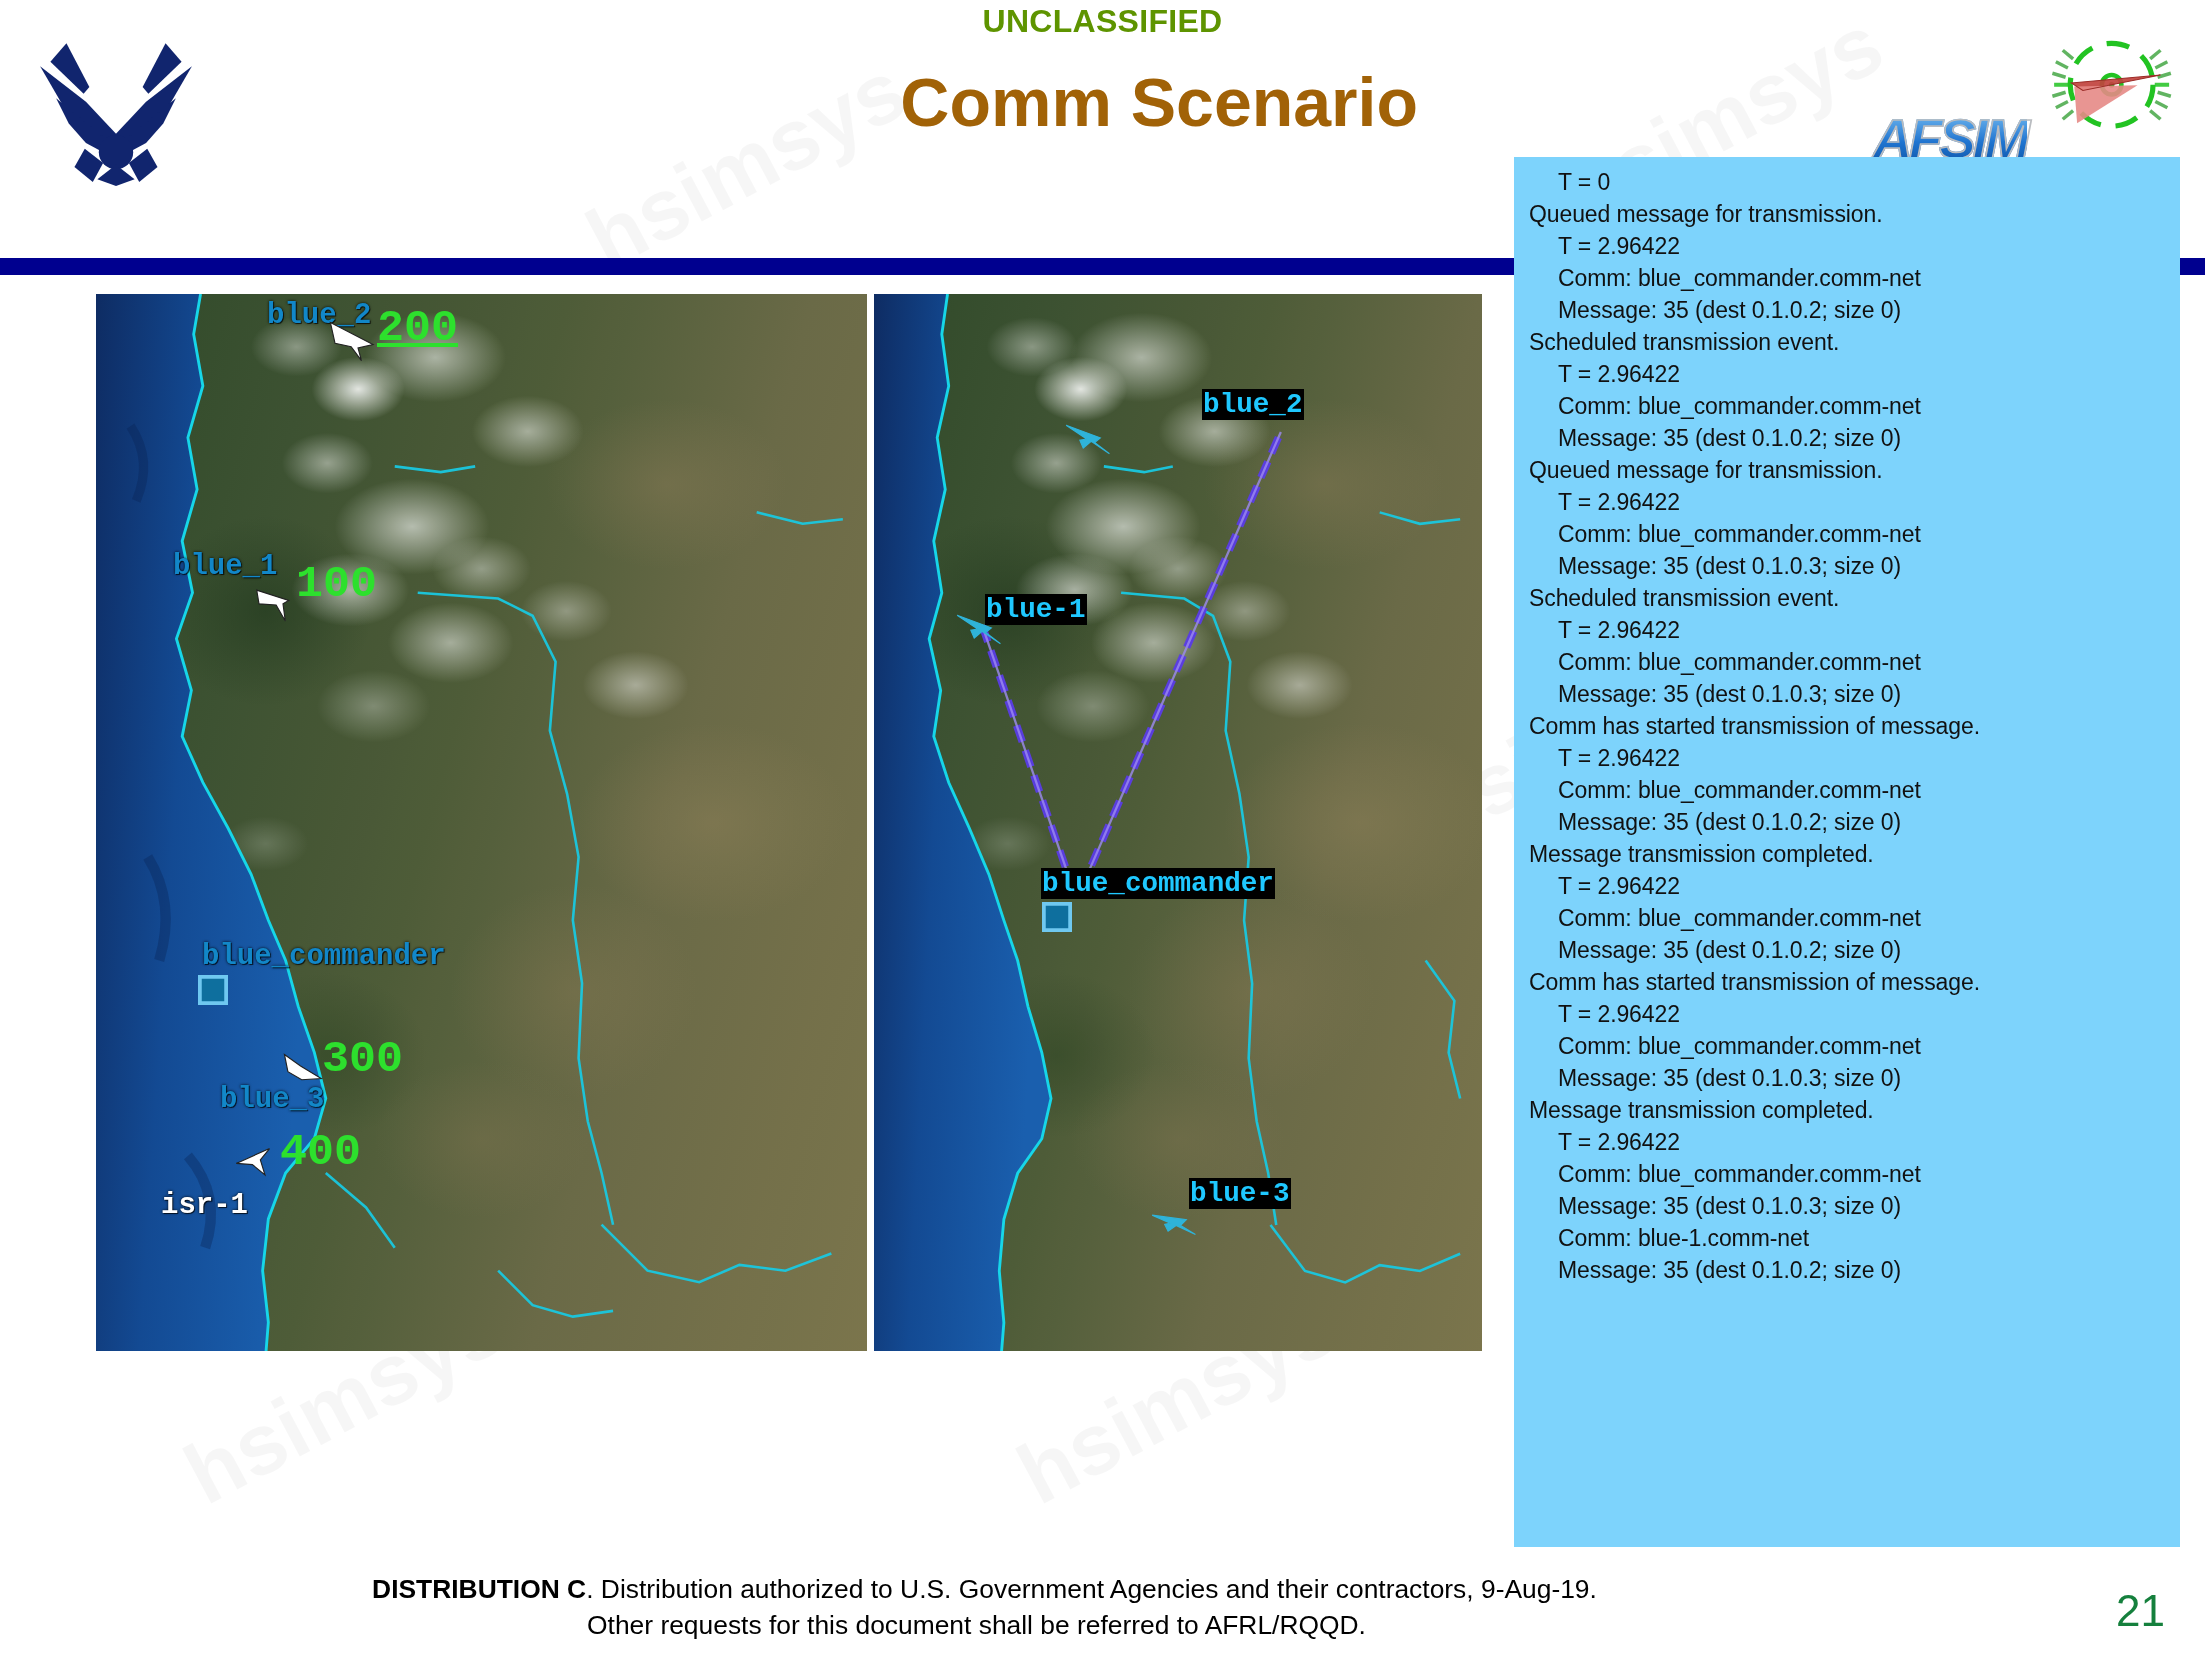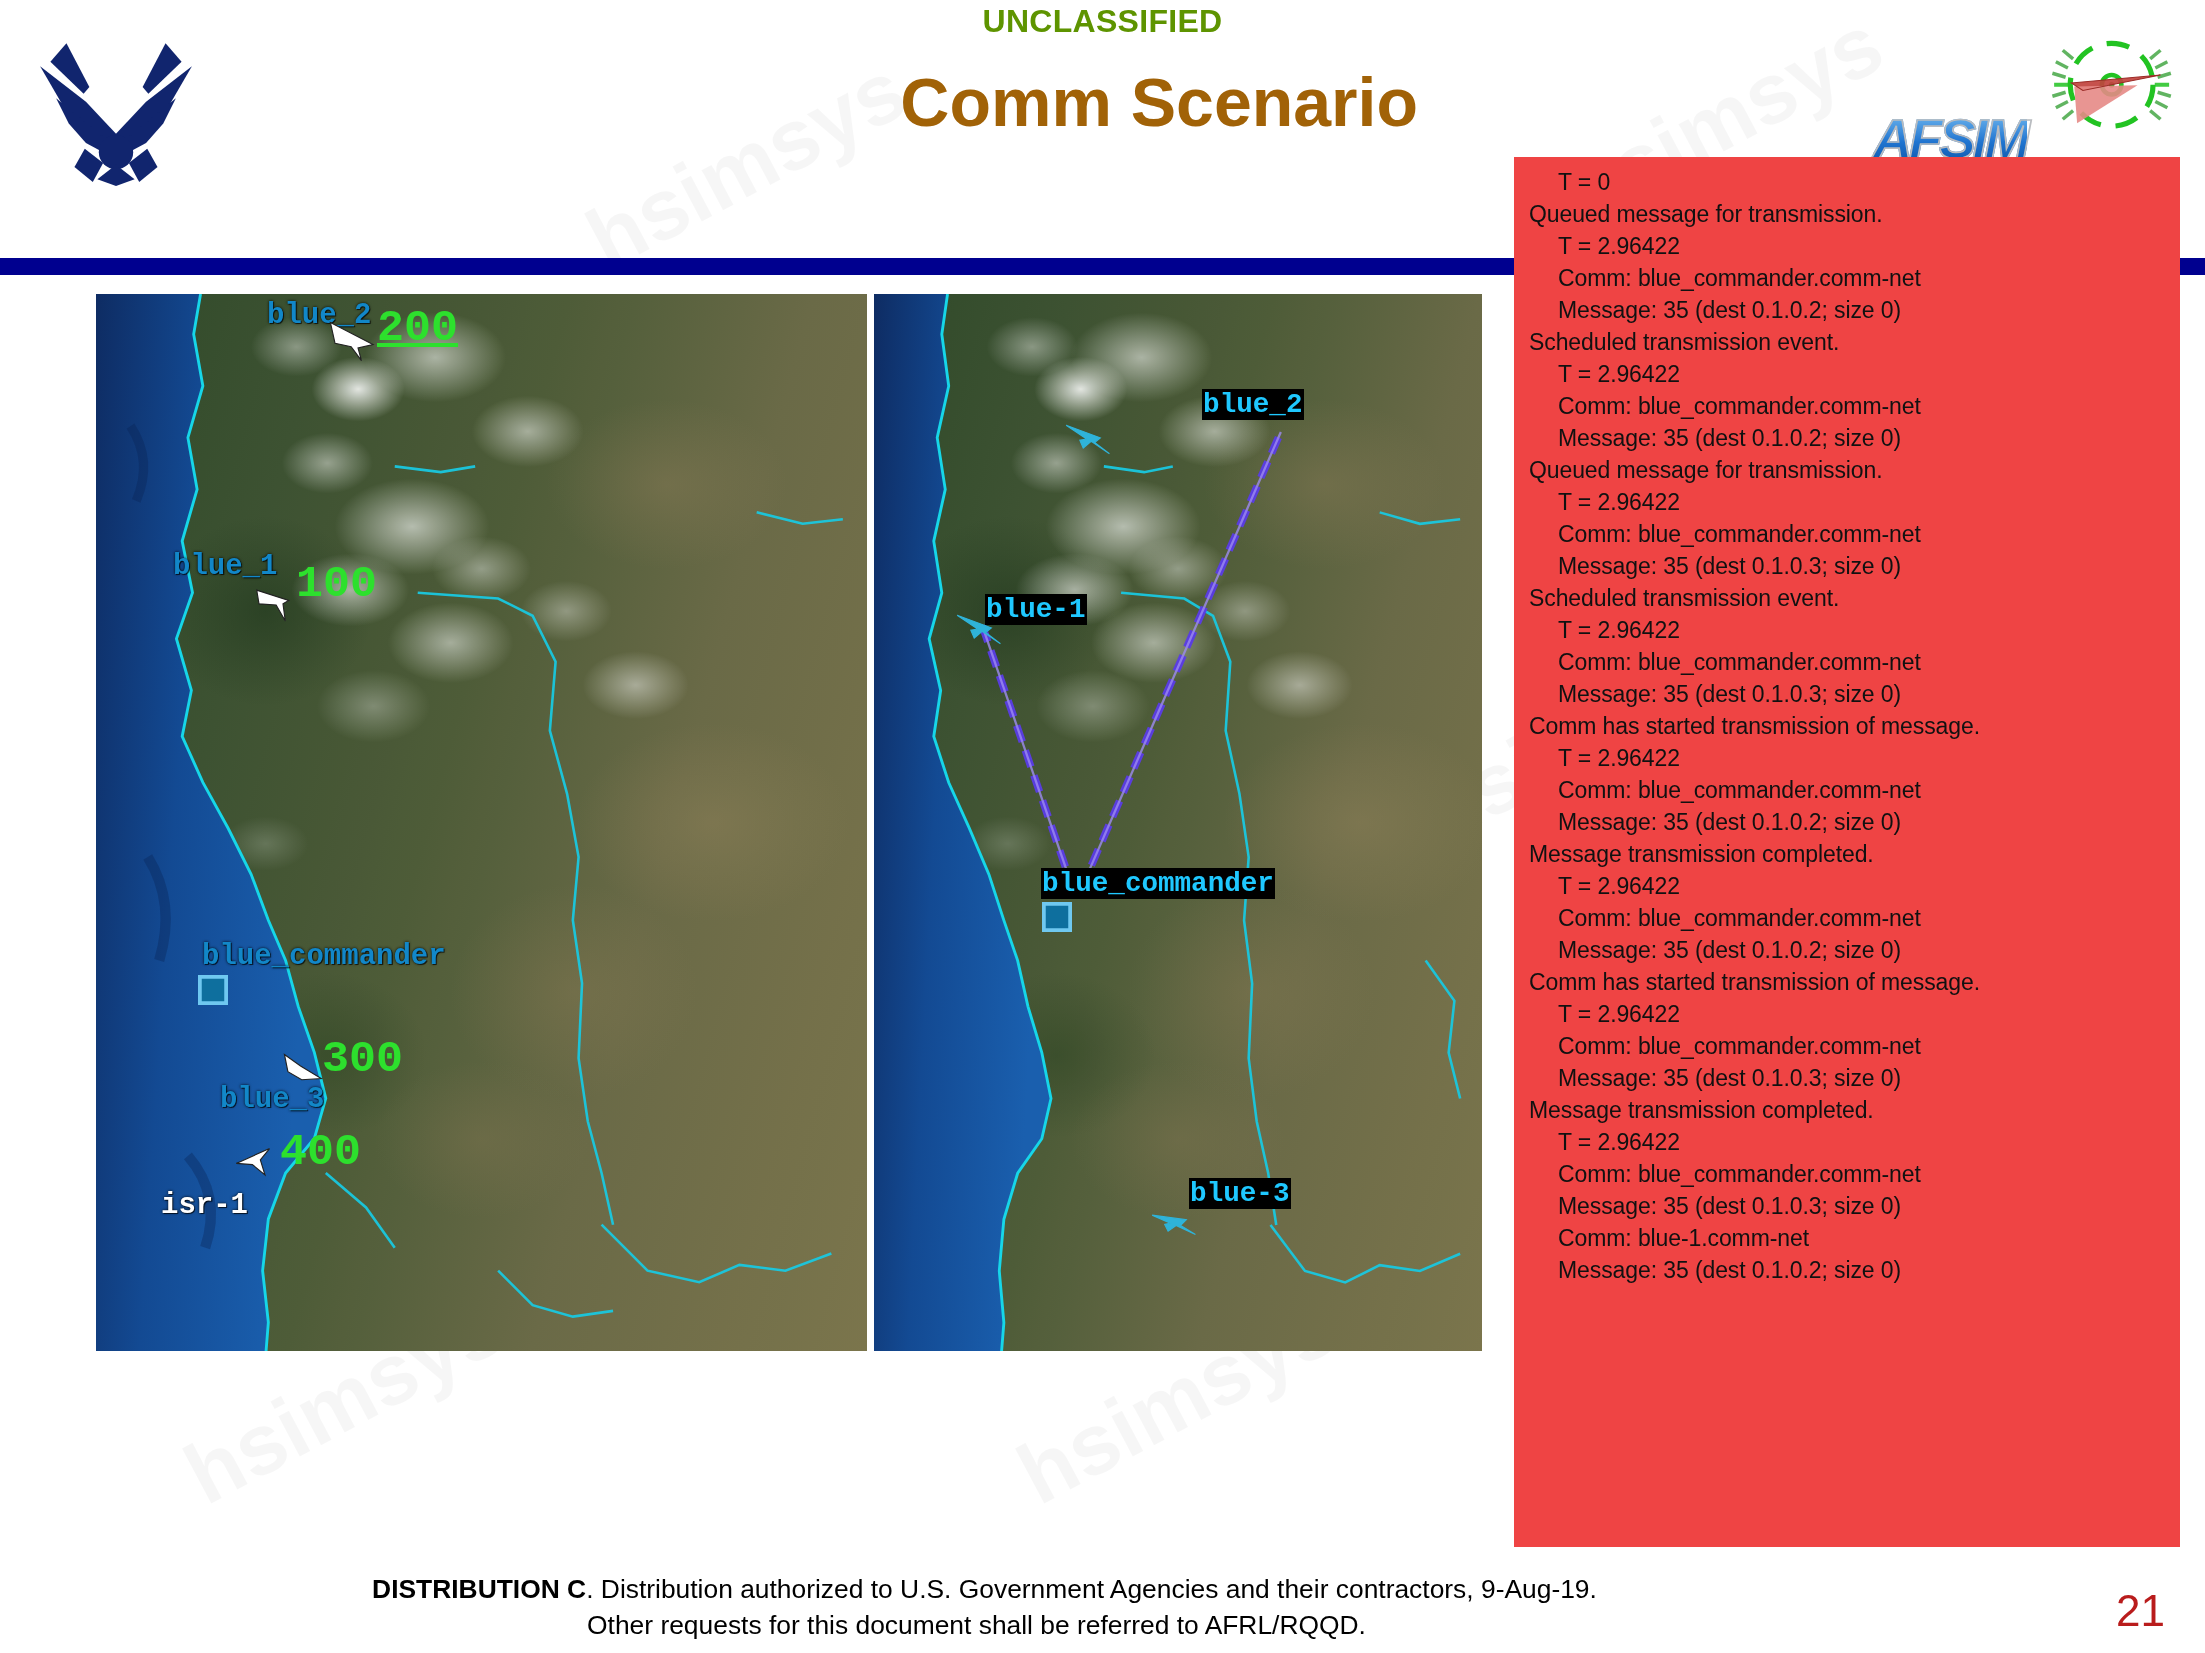--- a/index.html
+++ b/index.html
@@ -67,30 +67,30 @@
   .lbl-cyanlt{color:#ffffff;text-shadow:0 0 2.9px rgba(0,0,0,.95),1.1px 1.1px 0 rgba(0,0,0,.6);}
   .lbl-cyan{color:#1FC8FF;background:#000;padding:0 1.1px;
             text-shadow:0 0 1.1px #000;}
   .alt-label{position:absolute;font-family:"Liberation Mono",monospace;font-weight:700;
              color:#2DE02D;z-index:5;white-space:nowrap;}
   .plane{position:absolute;z-index:5;}
   .cmd-marker{position:absolute;z-index:5;}
 
   
   #log-panel{position:absolute;left:1514px;top:157px;width:666px;height:1390px;
-             background:#ef4444;z-index:8;padding:9.2px 12.6px 5.7px 15px;box-sizing:border-box;}
+             background:#7dd3fc;z-index:8;padding:9.2px 12.6px 5.7px 15px;box-sizing:border-box;}
   .log-line{font-family:"Liberation Sans",sans-serif;font-size:23px;color:#111;
             line-height:32px;white-space:nowrap;letter-spacing:-0.1px;}
   .log-line.ind{padding-left:29px;}
 
   
   #footer{position:absolute;left:0;top:1571px;width:1953px;text-align:center;z-index:6;}
   .foot-line{font-size:26.4px;color:#000;line-height:36px;}
   .foot-line b{font-weight:700;margin-left:16px;}
-  #page-num{position:absolute;right:40px;top:1586px;font-size:44px;color:#b91c1c;z-index:6;}
+  #page-num{position:absolute;right:40px;top:1586px;font-size:44px;color:#15803d;z-index:6;}
 </style>
 </head>
 <body>
 
 <div class="wm-layer">
   <div class="wm" style="left:86px;top:505px;">hsimsys</div>
   <div class="wm" style="left:574px;top:115px;">hsimsys</div>
   <div class="wm" style="left:1407px;top:689px;">hsimsys</div>
   <div class="wm" style="left:172px;top:1350px;">hsimsys</div>
   <div class="wm" style="left:1005px;top:1350px;">hsimsys</div>

